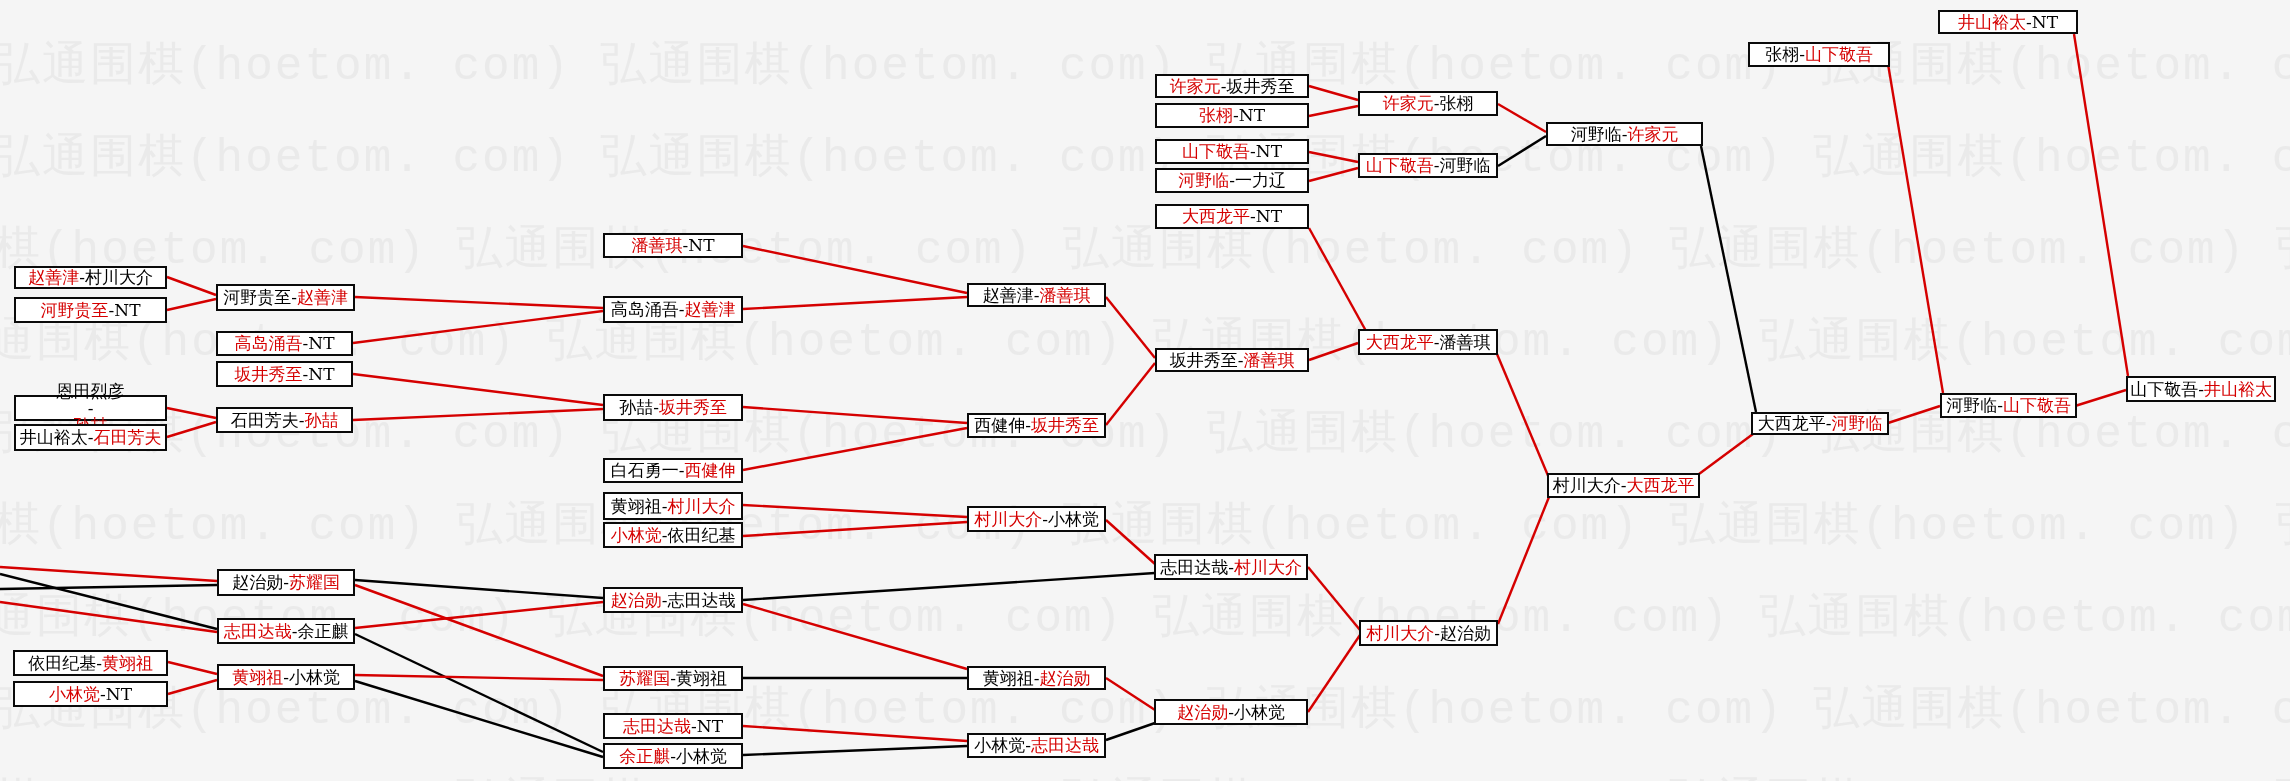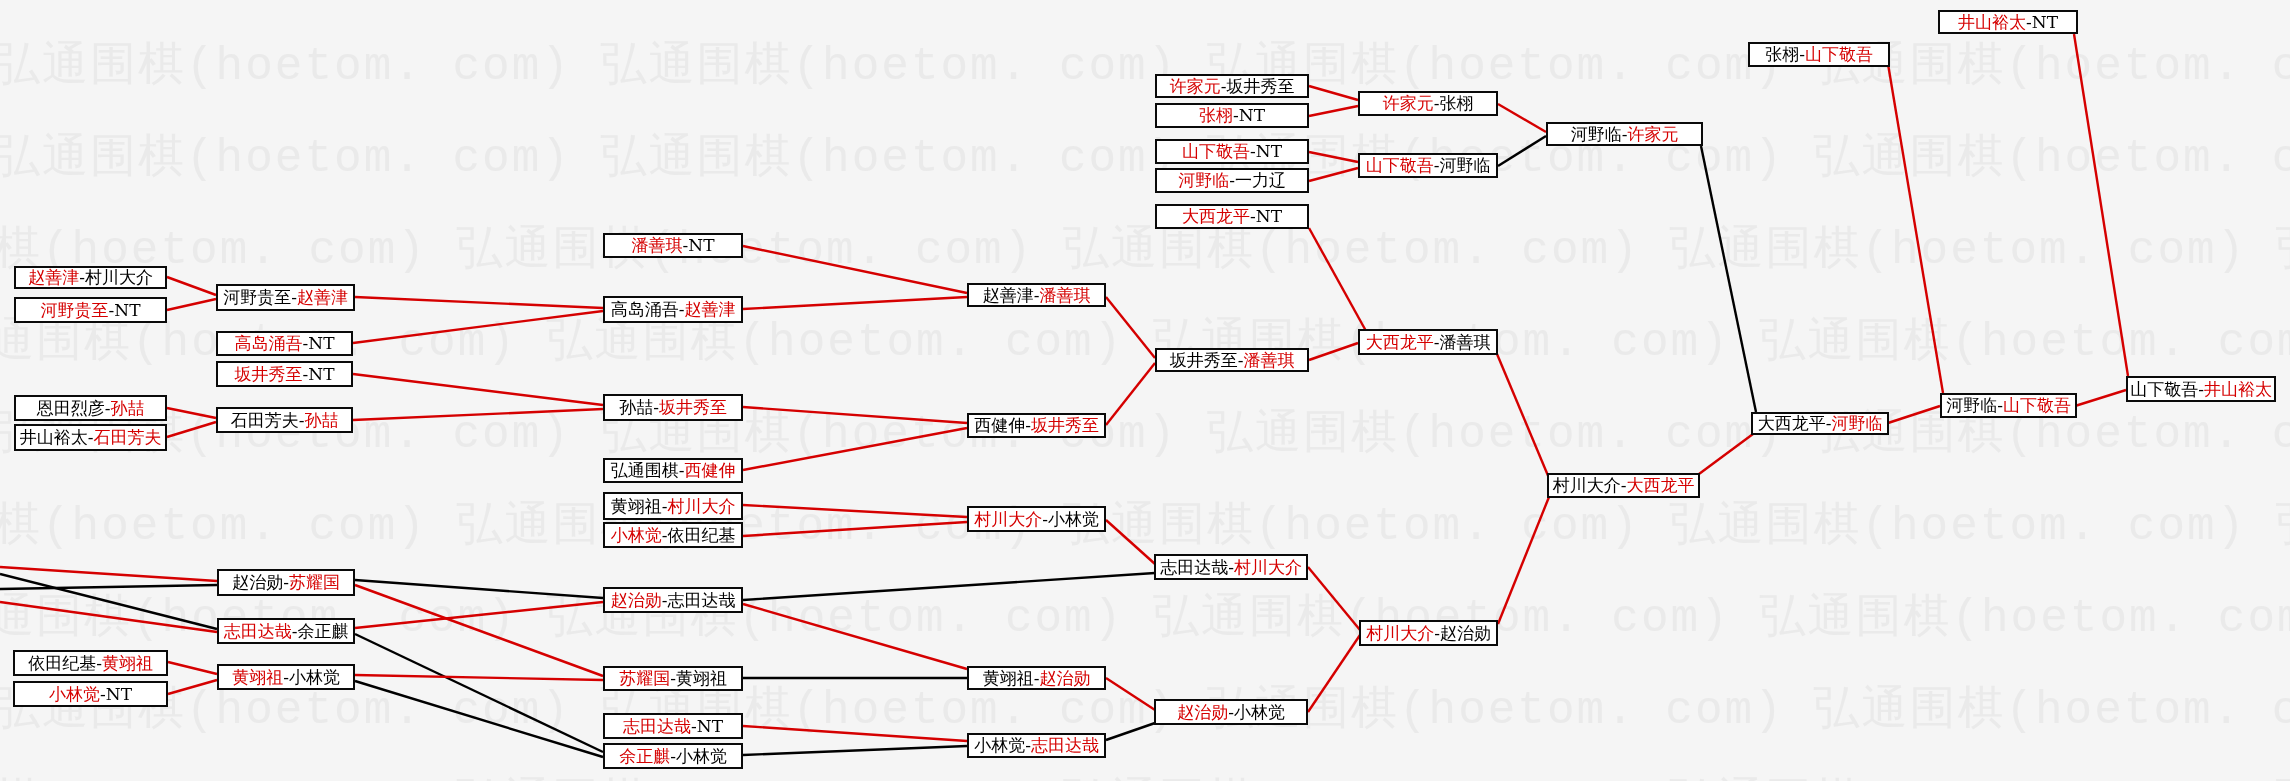--- a/index.html
+++ b/index.html
@@ -153,21 +153,21 @@
     <div class="match-box" style="left: 14px; top: 266px; width: 153px; height: 23px; border-color: rgb(10, 10, 10); background: rgb(255, 255, 255);">
       <span style="color: rgb(213, 0, 0);">赵善津</span>
       <span style="color: rgb(0, 0, 0);">-</span>
       <span style="color: rgb(0, 0, 0);">村川大介</span>
     </div>
     <div class="match-box" style="left: 14px; top: 297px; width: 153px; height: 26px; border-color: rgb(10, 10, 10); background: rgb(255, 255, 255);">
       <span style="color: rgb(213, 0, 0);">河野贵至</span>
       <span style="color: rgb(0, 0, 0);">-</span>
       <span style="color: rgb(0, 0, 0);">NT</span>
     </div>
-    <div class="match-box" style="left: 14px; top: 395px; width: 153px; height: 26px; border-color: rgb(10, 10, 10); background: rgb(255, 255, 255);">
+    <div class="match-box" style="left: 14px; top: 395px; width: 153px; height: 26px; border-color: rgb(10, 10, 10); background: rgb(255, 255, 255); flex-direction: column;">
       <span style="color: rgb(0, 0, 0);">恩田烈彦</span>
       <span style="color: rgb(0, 0, 0);">-</span>
       <span style="color: rgb(213, 0, 0);">孙喆</span>
     </div>
     <div class="match-box" style="left: 14px; top: 424px; width: 153px; height: 27px; border-color: rgb(10, 10, 10); background: rgb(255, 255, 255);">
       <span style="color: rgb(0, 0, 0);">井山裕太</span>
       <span style="color: rgb(0, 0, 0);">-</span>
       <span style="color: rgb(213, 0, 0);">石田芳夫</span>
     </div>
     <div class="match-box" style="left: 216px; top: 284px; width: 139px; height: 27px; border-color: rgb(10, 10, 10); background: rgb(255, 255, 255);">
@@ -199,21 +199,21 @@
       <span style="color: rgb(0, 0, 0);">高岛涌吾</span>
       <span style="color: rgb(0, 0, 0);">-</span>
       <span style="color: rgb(213, 0, 0);">赵善津</span>
     </div>
     <div class="match-box" style="left: 603px; top: 394px; width: 140px; height: 27px; border-color: rgb(10, 10, 10); background: rgb(255, 255, 255);">
       <span style="color: rgb(0, 0, 0);">孙喆</span>
       <span style="color: rgb(0, 0, 0);">-</span>
       <span style="color: rgb(213, 0, 0);">坂井秀至</span>
     </div>
     <div class="match-box" style="left: 603px; top: 458px; width: 140px; height: 25px; border-color: rgb(10, 10, 10); background: rgb(255, 255, 255);">
-      <span style="color: rgb(0, 0, 0);">弘通围棋</span>
+      <span style="color: rgb(0, 0, 0);">白石勇一</span>
       <span style="color: rgb(0, 0, 0);">-</span>
       <span style="color: rgb(213, 0, 0);">西健伸</span>
     </div>
     <div class="match-box" style="left: 967px; top: 283px; width: 139px; height: 24px; border-color: rgb(10, 10, 10); background: rgb(255, 255, 255);">
       <span style="color: rgb(0, 0, 0);">赵善津</span>
       <span style="color: rgb(0, 0, 0);">-</span>
       <span style="color: rgb(213, 0, 0);">潘善琪</span>
     </div>
     <div class="match-box" style="left: 967px; top: 413px; width: 139px; height: 25px; border-color: rgb(10, 10, 10); background: rgb(255, 255, 255);">
       <span style="color: rgb(0, 0, 0);">西健伸</span>

